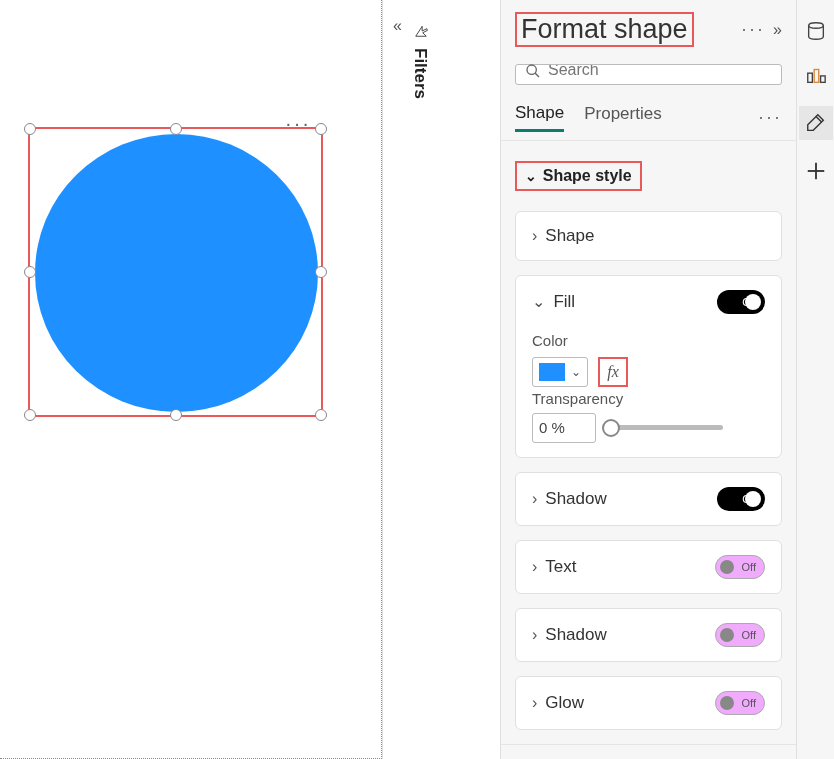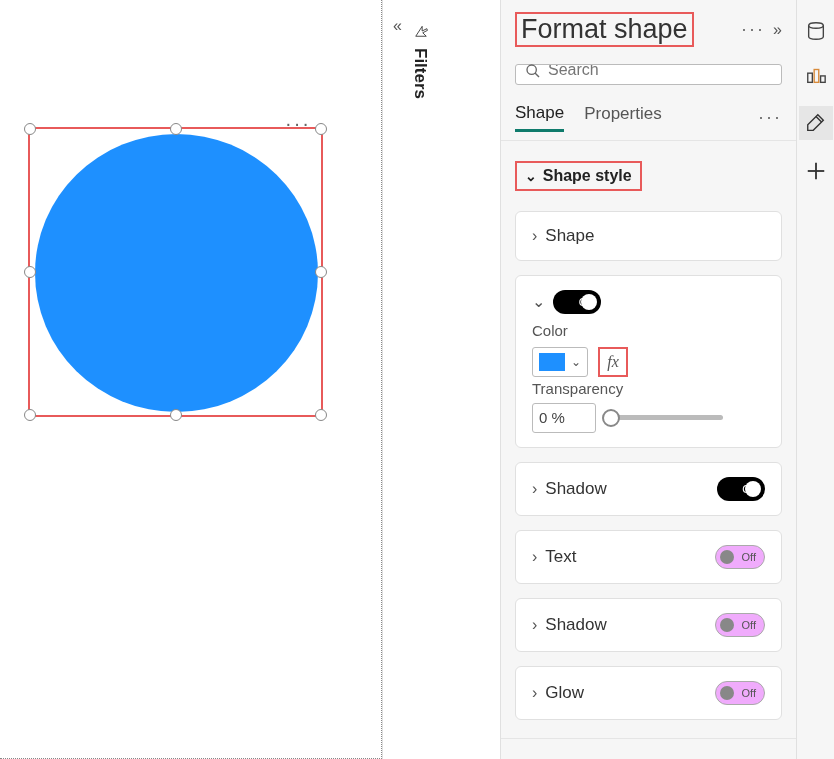--- a/index.html
+++ b/index.html
@@ -219,21 +219,21 @@
     .toggle.off { background: #f0abfc; border: 1px solid #aaa; color: #555; justify-content: flex-end; width: 50px; }
     .toggle.off::before {
       content: "";
       position: absolute;
       left: 4px;
       width: 14px; height: 14px;
       background: #888; border-radius: 50%;
     }
     
     .fill-card .sub {
-      margin-top: 8px;
+      margin-top: 18px;
       font-size: 15px;
       color: #555;
     }
     .color-row {
       display: flex;
       align-items: center;
       gap: 10px;
       margin-top: 8px;
     }
     .color-picker {
@@ -414,20 +414,21 @@
       <div class="card-row">
         <span class="chev">›</span>
         <span class="label">Shape</span>
       </div>
     </div>
     
     
     <div class="card fill-card">
       <div class="card-row">
         <span class="chev">⌄</span>
+        <span class="label">Fill</span>
         <div class="toggle on">
             <span>On</span>
           </div>
       </div>
       <div class="sub">Color</div>
       <div class="color-row">
         <div class="color-picker">
           <span class="color-swatch"></span>
           <span class="color-chevron">⌄</span>
         </div>

